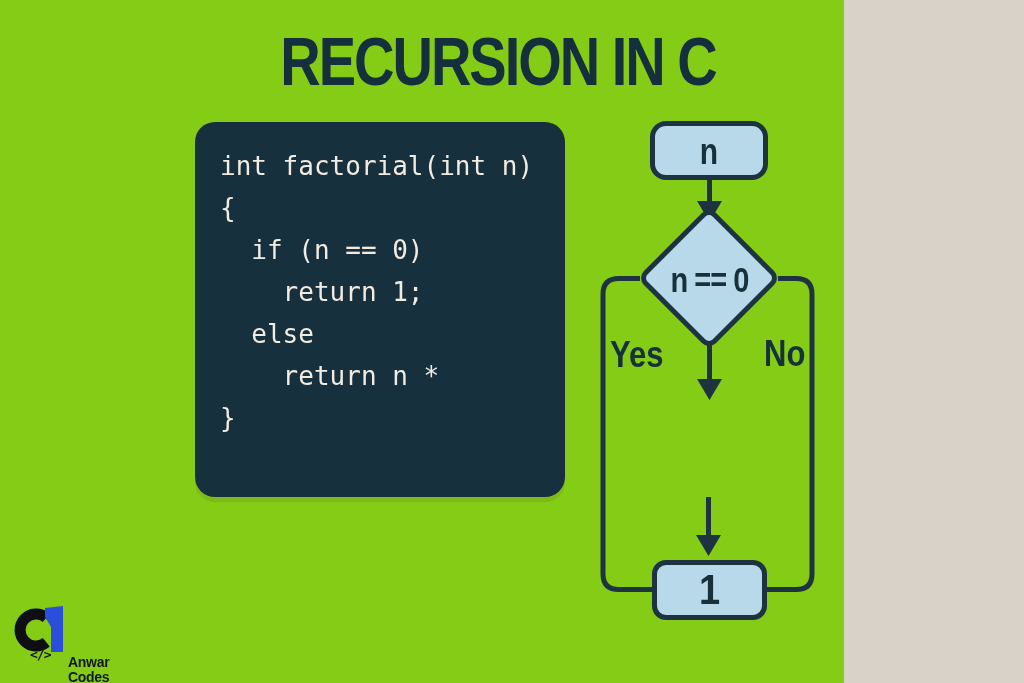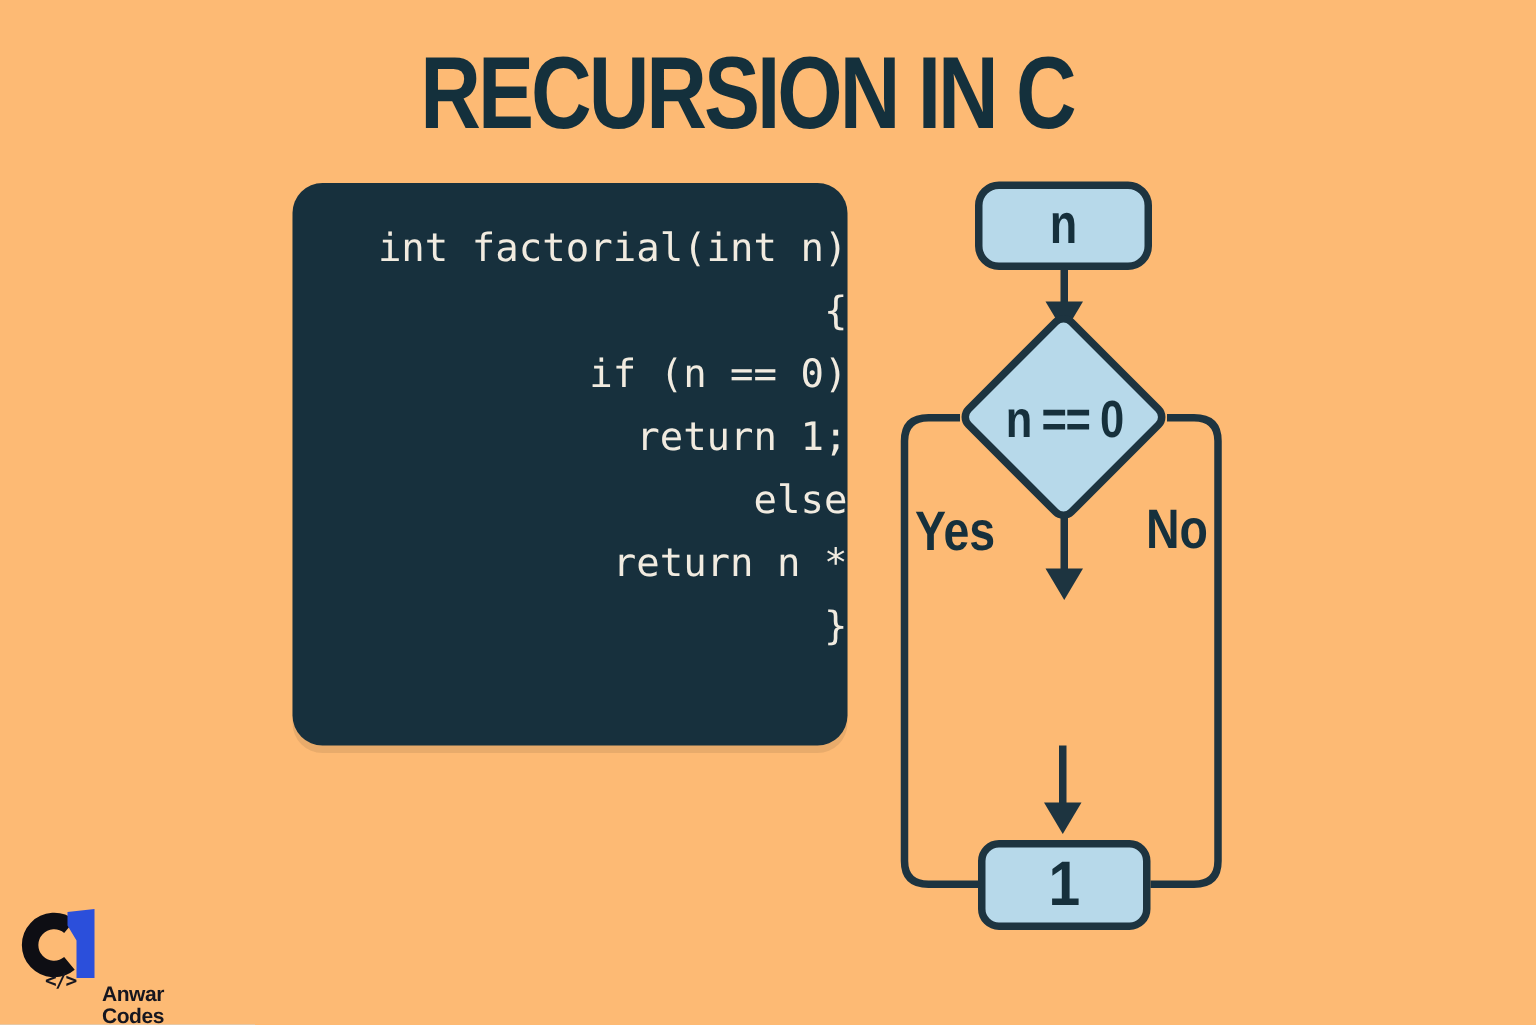--- a/index.html
+++ b/index.html
@@ -1,34 +1,33 @@
 <!DOCTYPE html>
 <html><head>
 <meta charset="utf-8">
 <style>
   html,body{margin:0;padding:0;background:#d8d2c8;}
   .stage{
-    position:relative;width:1024px;height:683px;overflow:hidden;
-    background:#fdba74;
+    position:relative;width:844px;height:683px;overflow:hidden;
+    background:#84cc16;
     font-family:"Liberation Sans",sans-serif;
     color:#14303c;
   }
   
   .title-wrap{position:absolute;left:0;top:22px;width:1024px;text-align:center;padding-right:28px;box-sizing:border-box;}
   .title{
     display:inline-block;font-size:56px;font-weight:bold;letter-spacing:-2px;
     color:#14303c;transform:scaleY(1.22);transform-origin:center top;white-space:nowrap;
   }
   
   .code-panel{
     position:absolute;left:195px;top:122px;width:370px;height:375px;box-sizing:border-box;
     background:#17303d;border-radius:20px;
     box-shadow:0 5px 0 rgba(80,65,50,0.12);
     padding:23px 0 0 25px;
-    text-align:right;
   }
   .code-line{
     font-family:"DejaVu Sans Mono","Liberation Mono",monospace;
     font-size:26px;line-height:42px;color:#f1ebe0;white-space:pre;
   }
   
   .flow-svg{position:absolute;left:0;top:0;width:1024px;height:683px;pointer-events:none;}
   .node{
     position:absolute;box-sizing:border-box;background:#b7d9ea;border:5px solid #1d3440;
     display:flex;align-items:center;justify-content:center;

